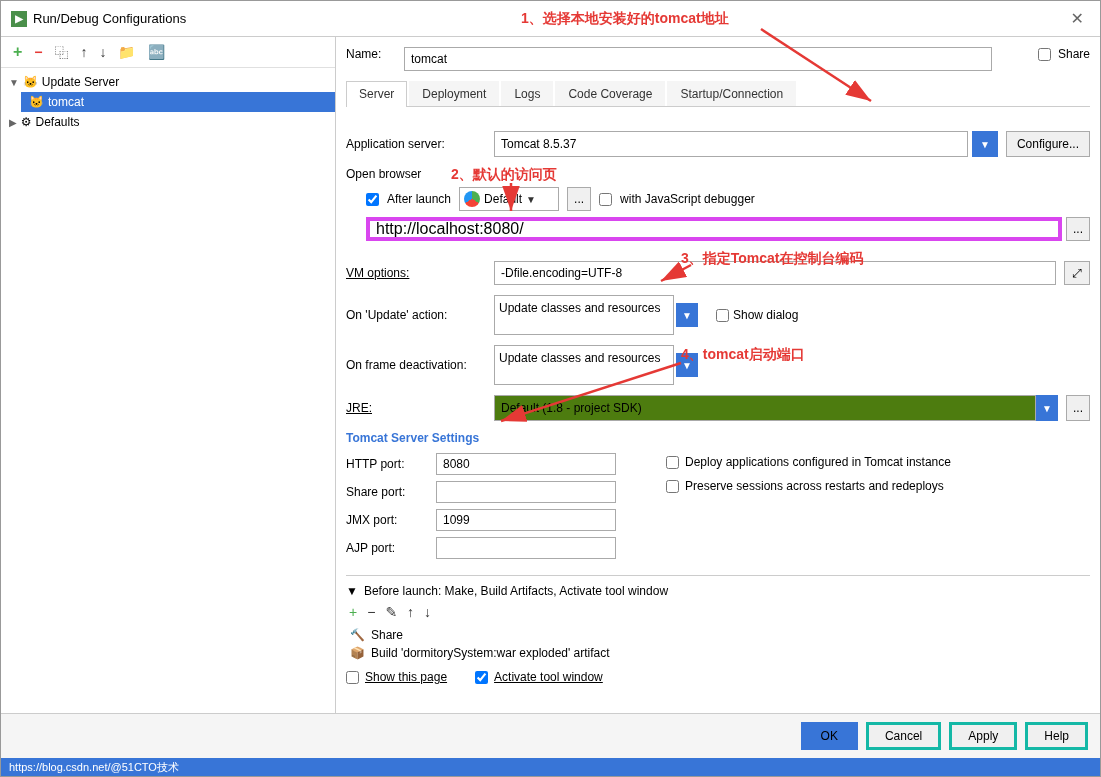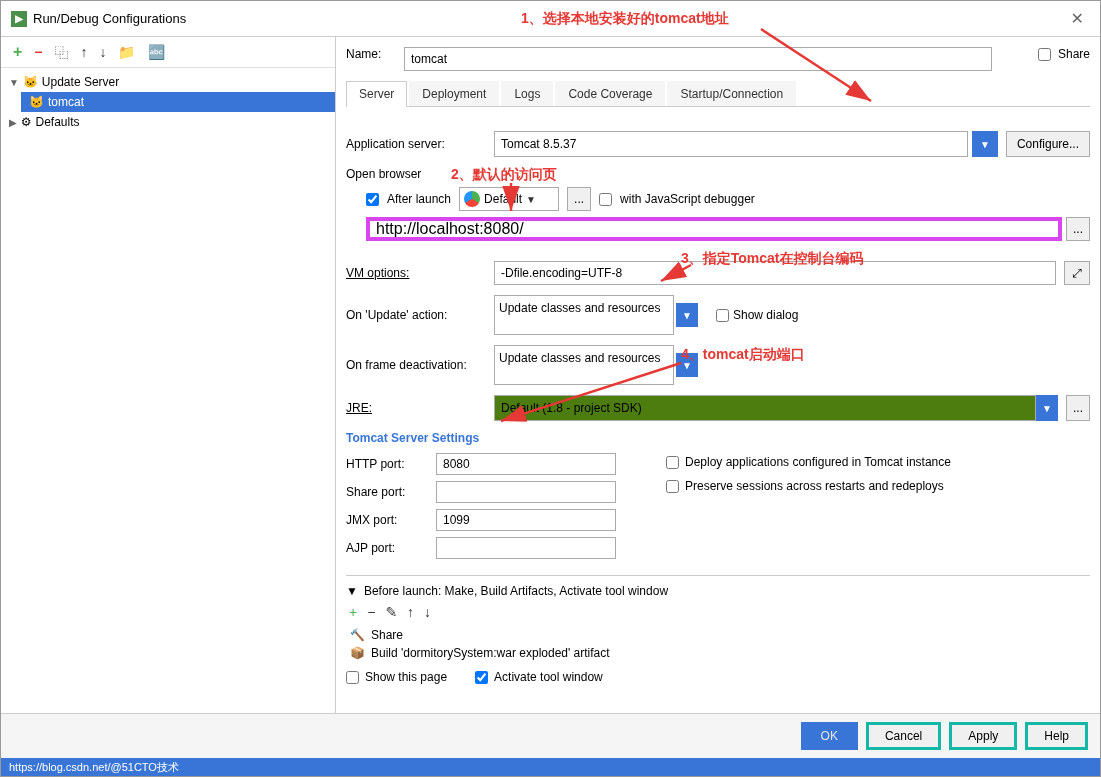--- a/index.html
+++ b/index.html
@@ -360,35 +360,36 @@
       align-items: center;
       gap: 6px;
       padding: 2px 4px;
       font-size: 12px;
     }
     .bottom-row {
       display: flex;
       align-items: center;
       gap: 8px;
       margin-top: 8px;
+      text-decoration: underline;
     }
     .bottom-buttons {
       display: flex;
       justify-content: flex-end;
       align-items: center;
       padding: 8px 12px;
       gap: 8px;
       border-top: 1px solid #ccc;
       background: #f5f5f5;
     }
     .ok-btn {
       height: 28px;
       padding: 0 20px;
       background: #3875d7;
-      color: #e5e5e5;
+      color: #000000;
       border: none;
       font-size: 12px;
       cursor: pointer;
     }
     .cancel-btn, .apply-btn, .help-btn {
       height: 28px;
       padding: 0 16px;
       background: #f0f0f0;
       border: 3px solid #14b8a6;
       font-size: 12px;

